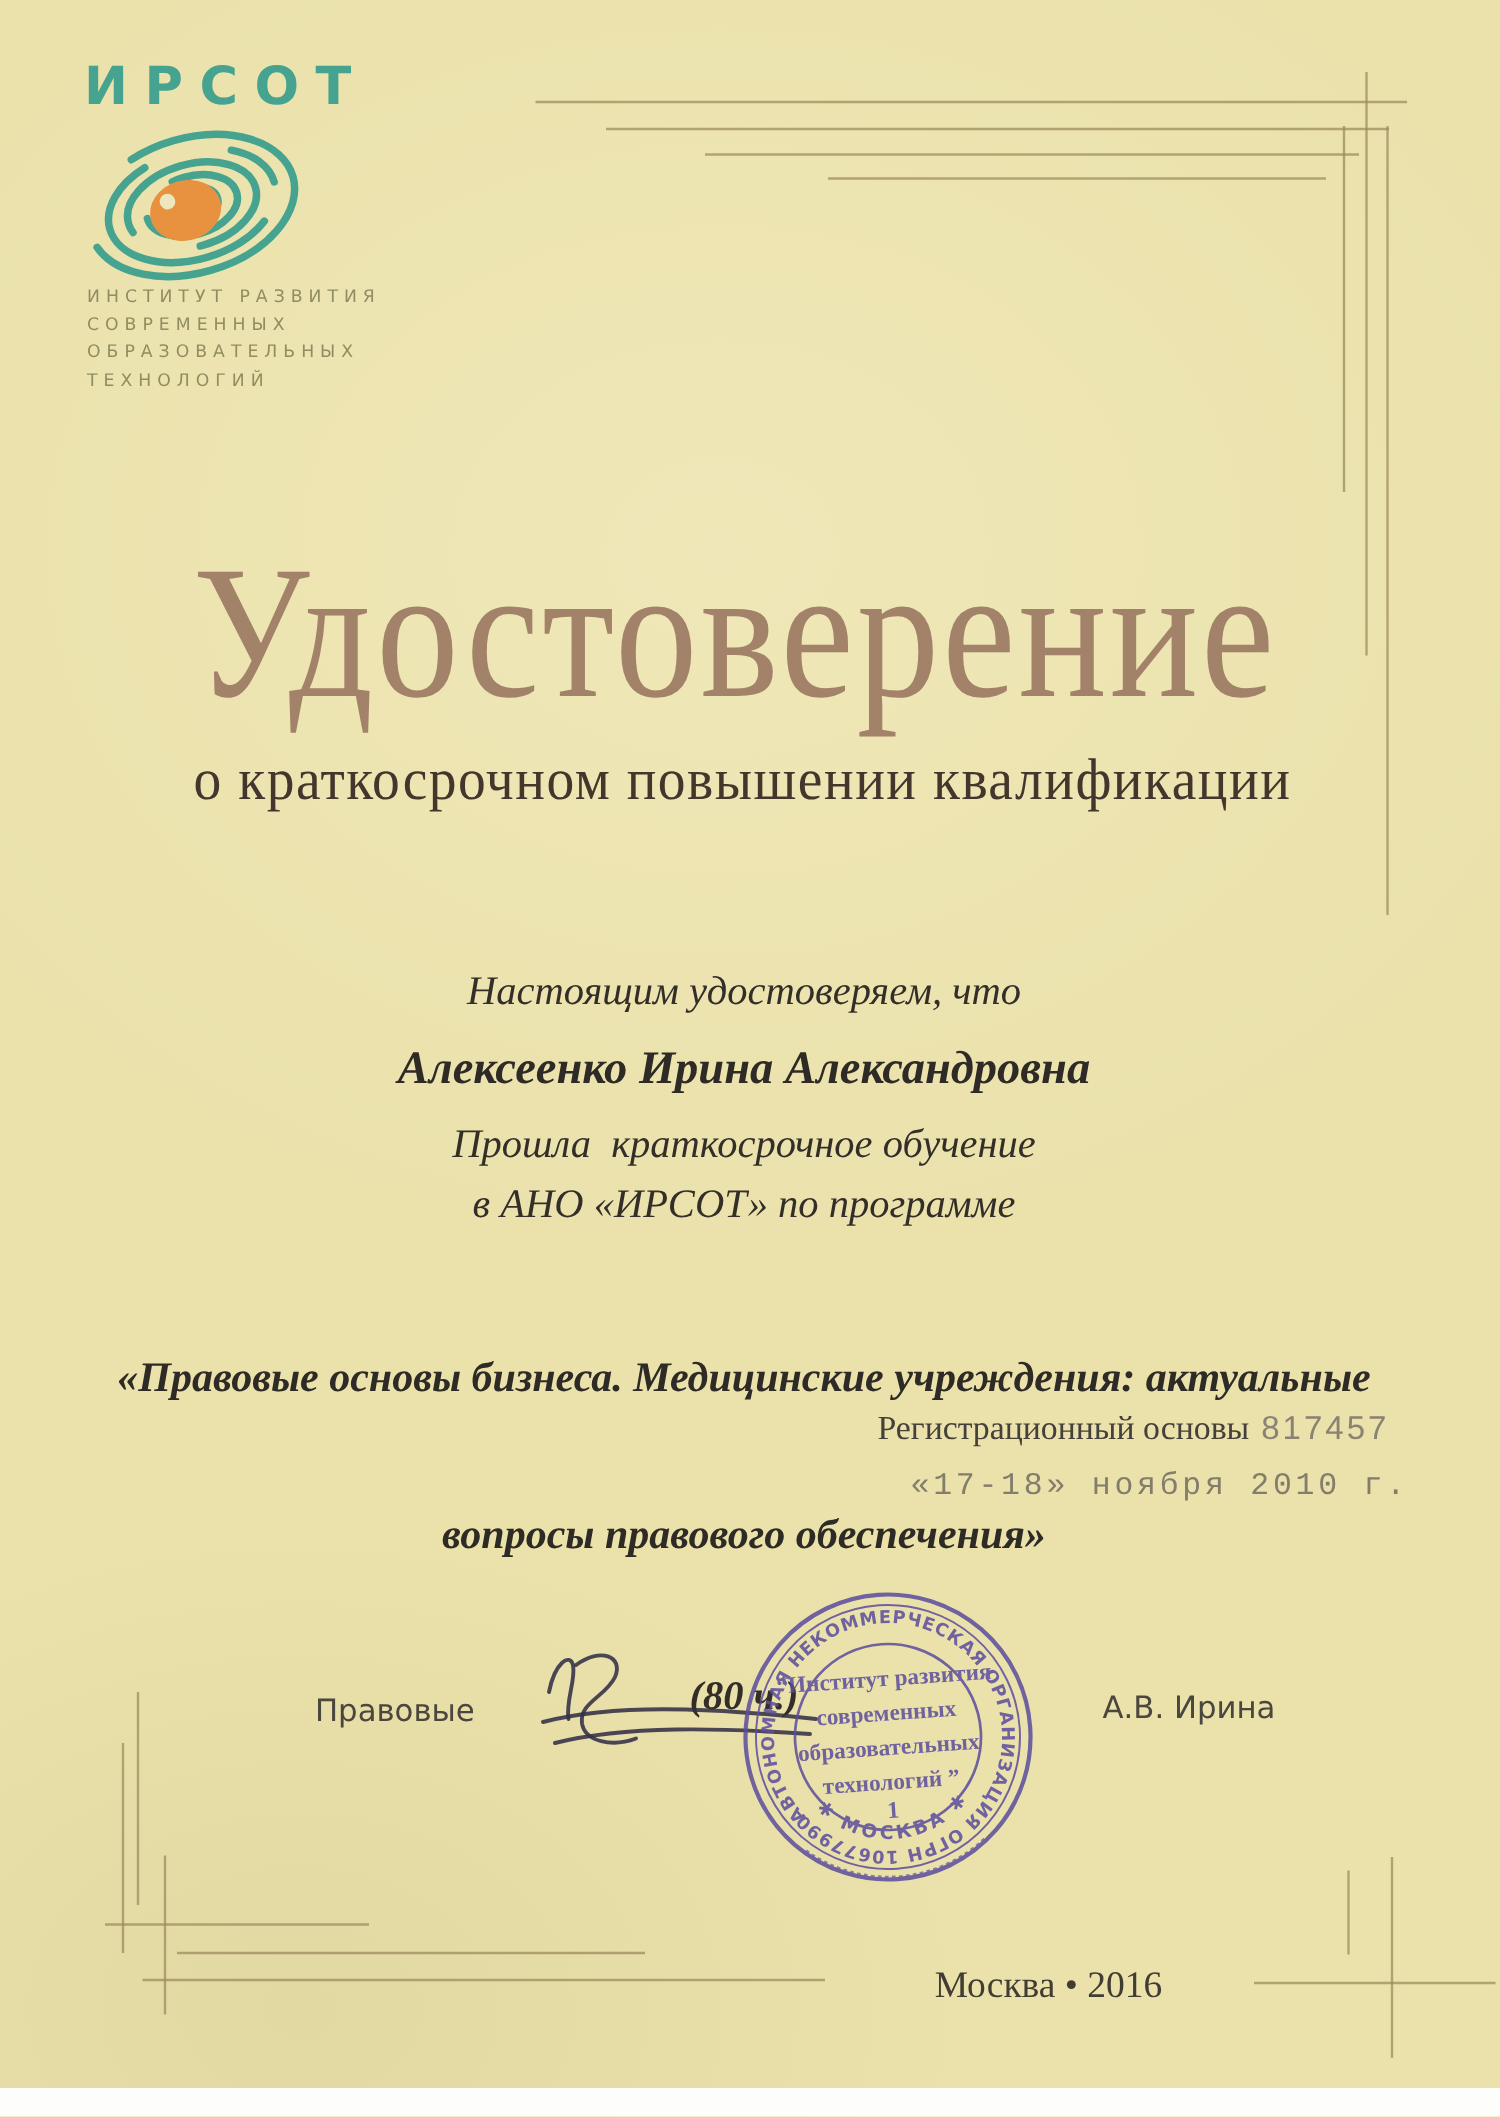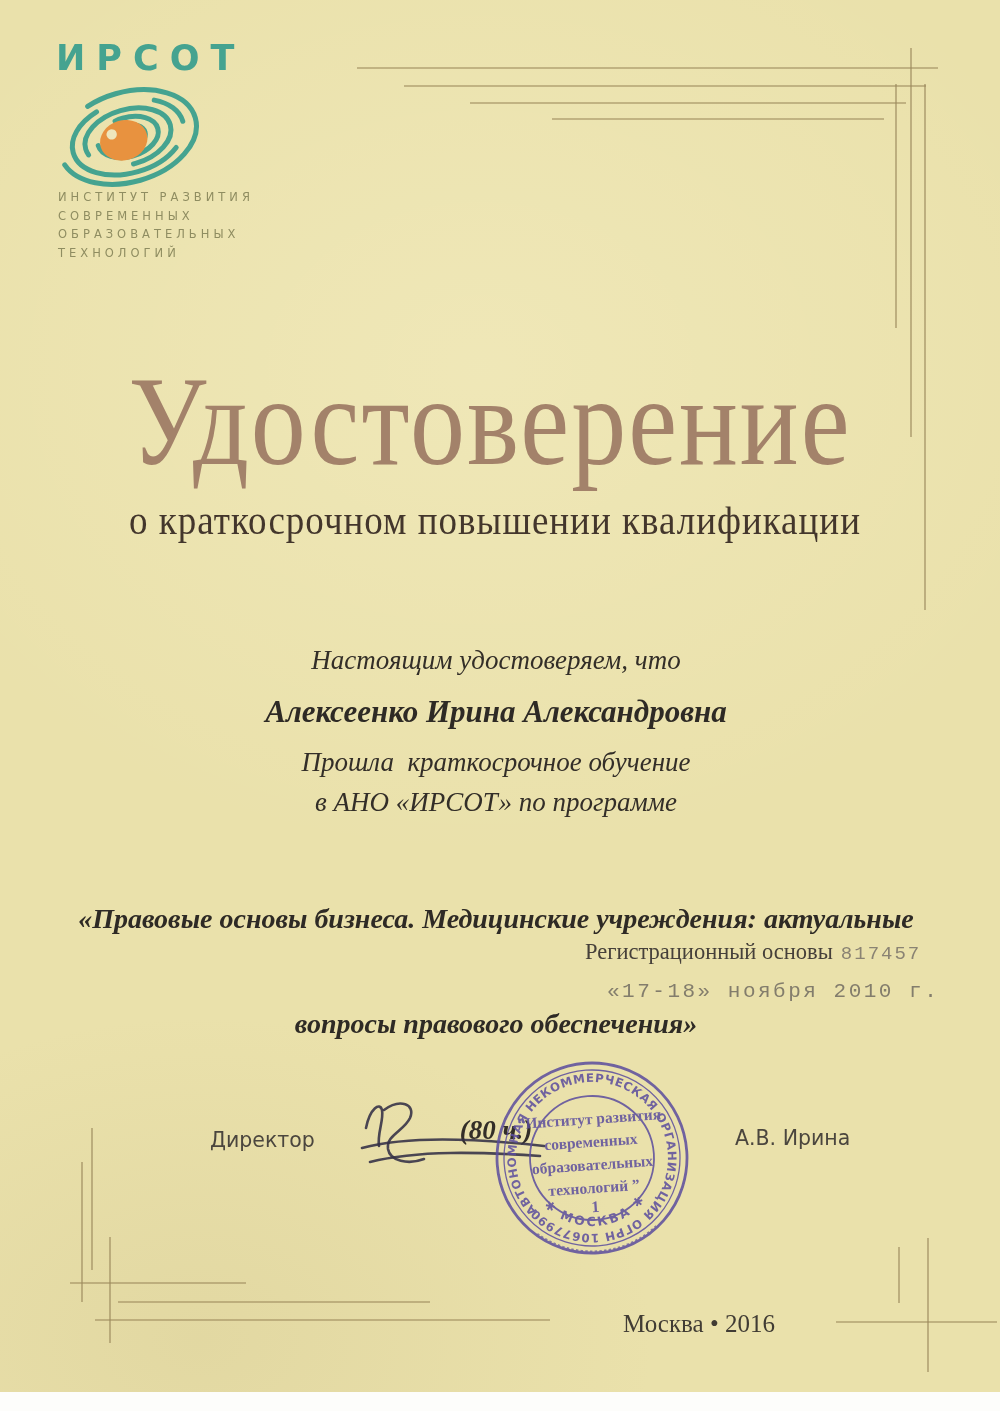--- a/index.html
+++ b/index.html
@@ -44,21 +44,21 @@
   .body-col{position:absolute; left:0; top:645px; width:992px; text-align:center;}
   .body-line{font-style:italic; font-size:27px; color:#332e28; white-space:pre-wrap;}
   .b-l1{margin-bottom:18px;}
   .b-name{font-weight:bold; font-size:31px; margin-bottom:17px; color:#2e2a25;}
   .b-l2{margin-bottom:9px;}
   .b-l3{margin-bottom:13px;}
   .b-prog{font-weight:bold; font-size:28px; line-height:35px; margin-bottom:4px; color:#2e2a25;text-align:center;}
   .b-hours{font-weight:bold; font-size:27px;}
 
   .reg-line{position:absolute; left:585px; top:939px; font-size:22.5px; color:#46403a; white-space:nowrap;}
-  .reg-number{font-family:Liberation Mono, monospace; font-size:19px; letter-spacing:2px; color:#8a8373; margin-left:8px;}
+  .reg-number{font-family:Liberation Sans, sans-serif; font-size:22px; letter-spacing:2px; color:#8a8373; margin-left:8px;}
   .date-line{
     position:absolute; left:607px; top:980px; white-space:nowrap;
     font-family:"Liberation Mono", monospace; font-size:21px; letter-spacing:2.5px; color:#837d6c;
   }
 
   
   .director-label, .director-name{
     position:absolute; font-family:"DejaVu Sans", sans-serif;
     font-size:20.5px; color:#4b463e;
   }
@@ -140,21 +140,21 @@
       <div>вопросы правового обеспечения»</div>
     </div>
     <div class="body-line b-hours">(80 ч.)</div>
   </div>
 
   <div class="reg-line">
     <span>Регистрационный основы</span><span class="reg-number">817457</span>
   </div>
   <div class="date-line">«17-18» ноября 2010 г.</div>
 
-  <div class="director-label">Директор</div>
+  <div class="director-label">Правовые</div>
   <div class="director-name">А.В. Ирина</div>
 
   <svg class="signature" width="200" height="78" viewBox="0 0 200 78">
     <path d="M 10,30 C 14,10 24,4 26,12 C 28,22 21,36 23,48"></path>
     <path d="M 28,12 C 44,0 60,6 54,20 C 48,33 30,37 32,51 C 34,63 52,67 68,61"></path>
     <path d="M 6,50 C 52,38 114,40 188,48"></path>
     <path d="M 14,64 C 62,52 124,54 184,58"></path>
   </svg>
 
   <svg class="seal" width="220" height="220" viewBox="0 0 220 220">

